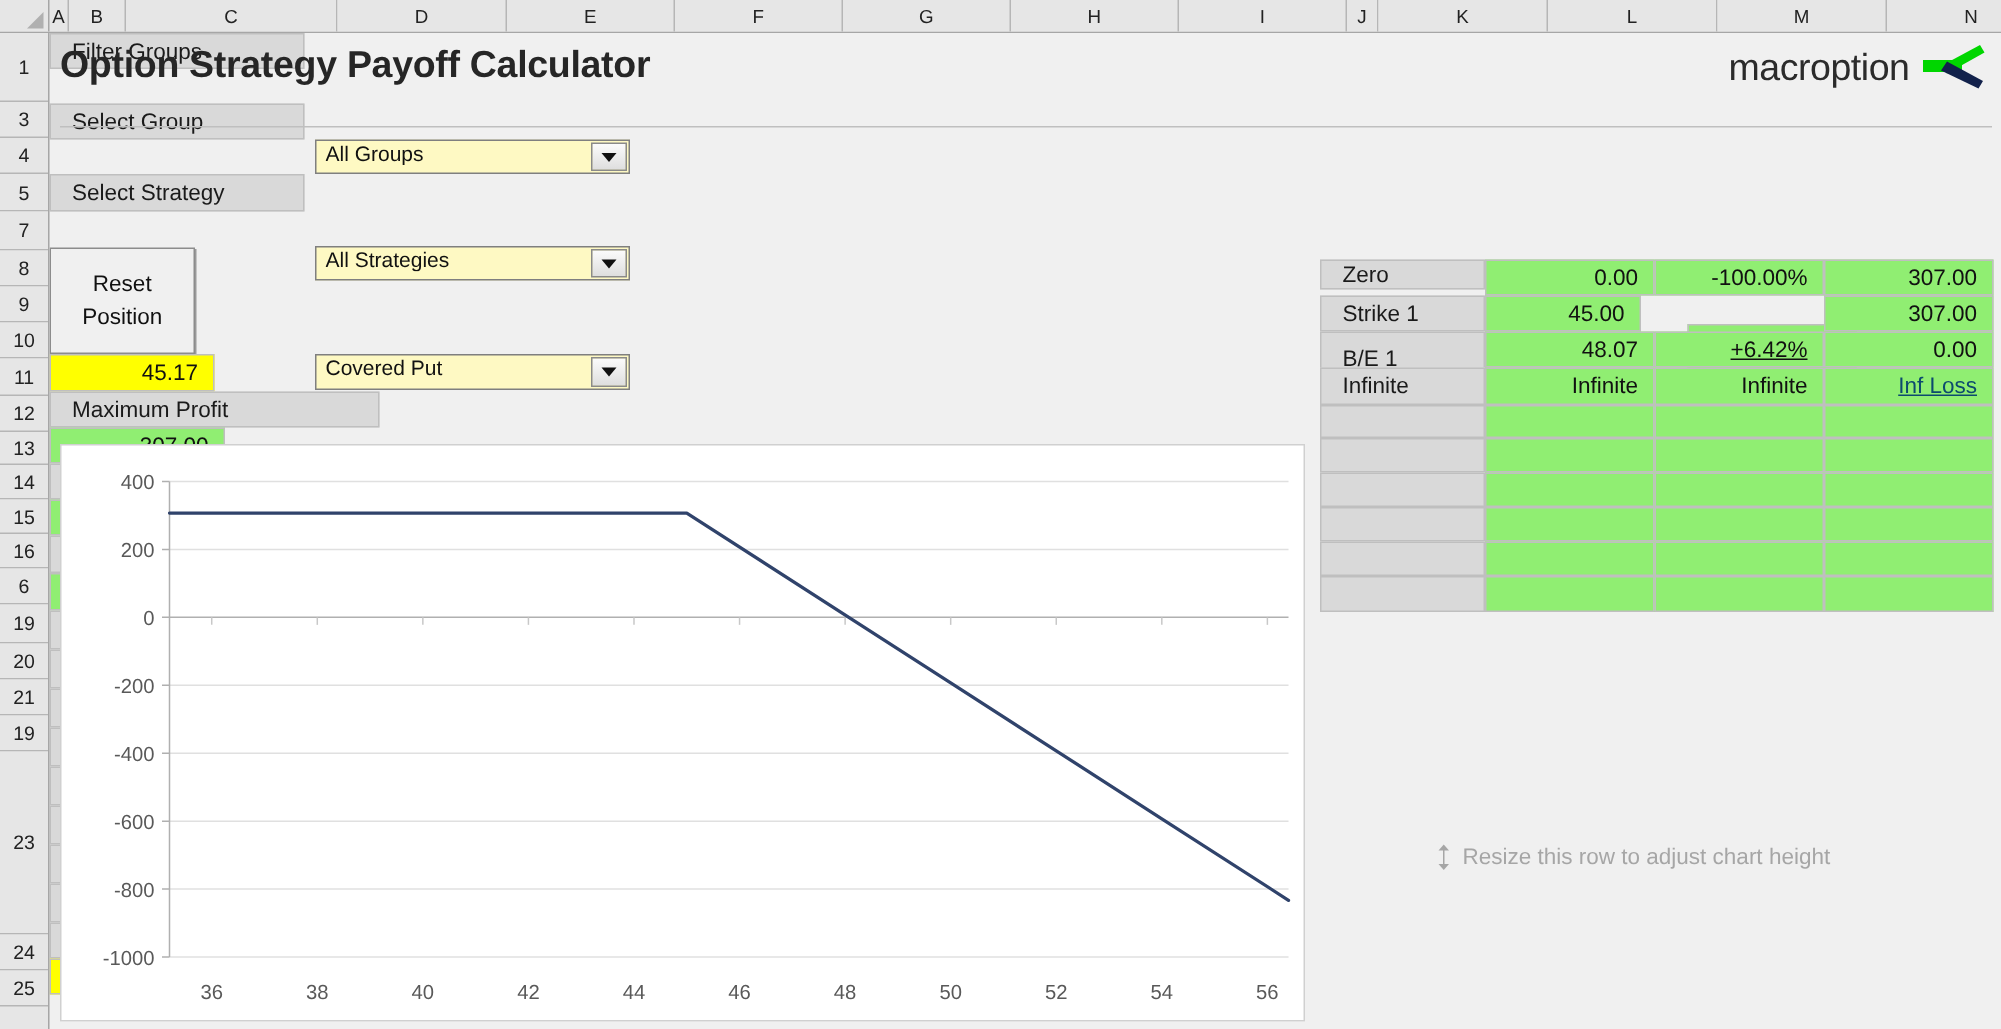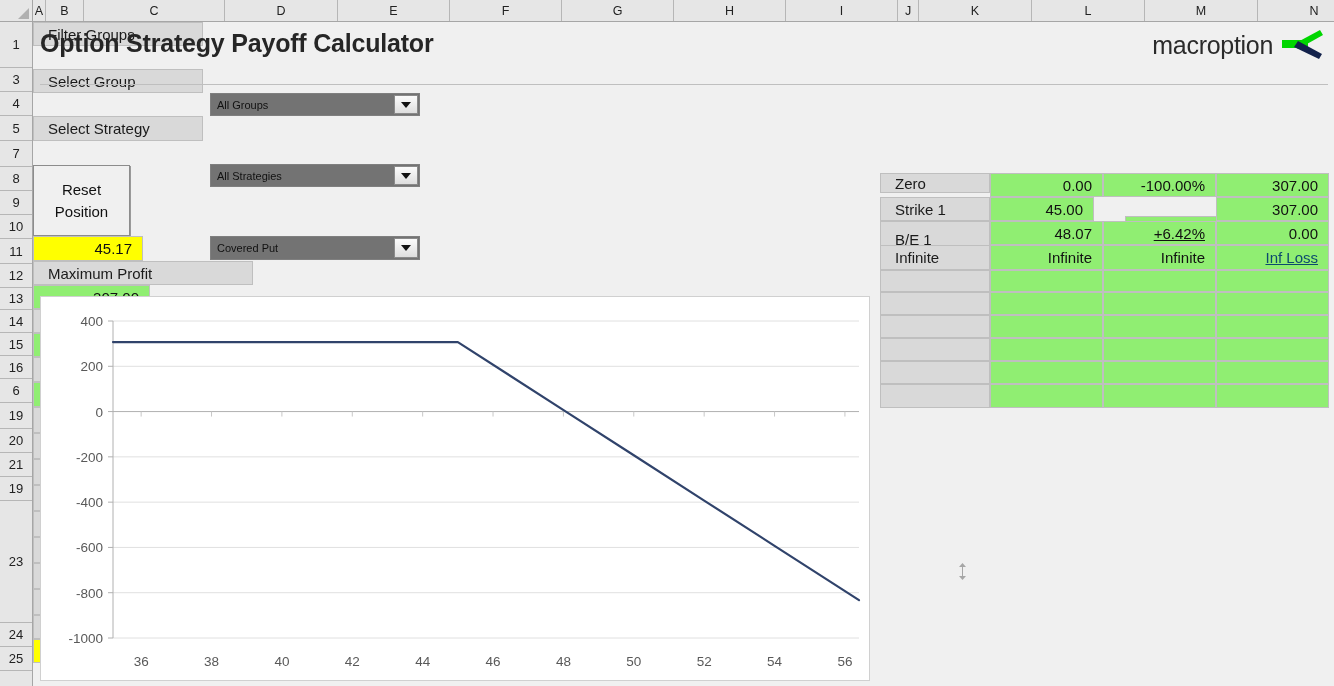--- a/index.html
+++ b/index.html
@@ -91,24 +91,24 @@
     background: #90ee72;
     border: 1px solid #bfbfbf;
     display: flex; align-items: center; justify-content: flex-end;
     font-size: 15px; color: #111;
     padding-right: 10px;
   }
   .val-green.red-text { color: #0c4a6e; text-decoration: underline; }
 
   
   .combo {
-    background: #737373;
+    background: #fef9c3;
     border: 1px solid #7f7f7f;
-    display: flex; align-items: center;
-    font-size: 11px; color: #111;
+    display: flex; align-items: flex-start;
+    font-size: 14px; color: #111;
     position: relative;
     padding-left: 6px;
     overflow: hidden;
   }
   .combo .cap { flex: 1 1 auto; white-space: nowrap; overflow: hidden; }
   .combo-btn {
     position: absolute; top: 1px; right: 1px; bottom: 1px;
     width: 20px;
     background: linear-gradient(#fbfbfb,#dedede);
     border: 1px solid #8a8a8a;
@@ -313,20 +313,21 @@
         <div class="val-green" style="position: absolute; left: 1070px; top: 362px; width: 113px; height: 24px;"></div>
         <div class="val-green" style="position: absolute; left: 1183px; top: 362px; width: 113px; height: 24px;"></div>
       </div>
 
     <div class="hint" style="left:923px; top:540px;">
       <svg width="13" height="19" viewBox="0 0 13 19">
         <path d="M6.5 1 L10 5 L3 5 Z" fill="#a6a6a6"></path>
         <path d="M6.5 18 L10 14 L3 14 Z" fill="#a6a6a6"></path>
         <rect x="6" y="4" width="1" height="11" fill="#a6a6a6"></rect>
       </svg>
+      <span>Resize this row to adjust chart height</span>
     </div>
 
     <div class="chart-box" style="left:7px; top:274px; width:830px; height:385px;">
       <svg id="chart-svg" width="828" height="383" viewBox="0 0 828 383">
           <line x1="72" y1="24" x2="818" y2="24" stroke="#e0e0e0" stroke-width="1"></line>
           <text x="62" y="29" text-anchor="end" font-size="13.5" fill="#595959" font-family="&quot;Liberation Sans&quot;, sans-serif">400</text>
           <line x1="72" y1="69.28571428571428" x2="818" y2="69.28571428571428" stroke="#e0e0e0" stroke-width="1"></line>
           <text x="62" y="74.28571428571428" text-anchor="end" font-size="13.5" fill="#595959" font-family="&quot;Liberation Sans&quot;, sans-serif">200</text>
           <line x1="72" y1="114.57142857142856" x2="818" y2="114.57142857142856" stroke="#b0b0b0" stroke-width="1"></line>
           <text x="62" y="119.57142857142856" text-anchor="end" font-size="13.5" fill="#595959" font-family="&quot;Liberation Sans&quot;, sans-serif">0</text>

